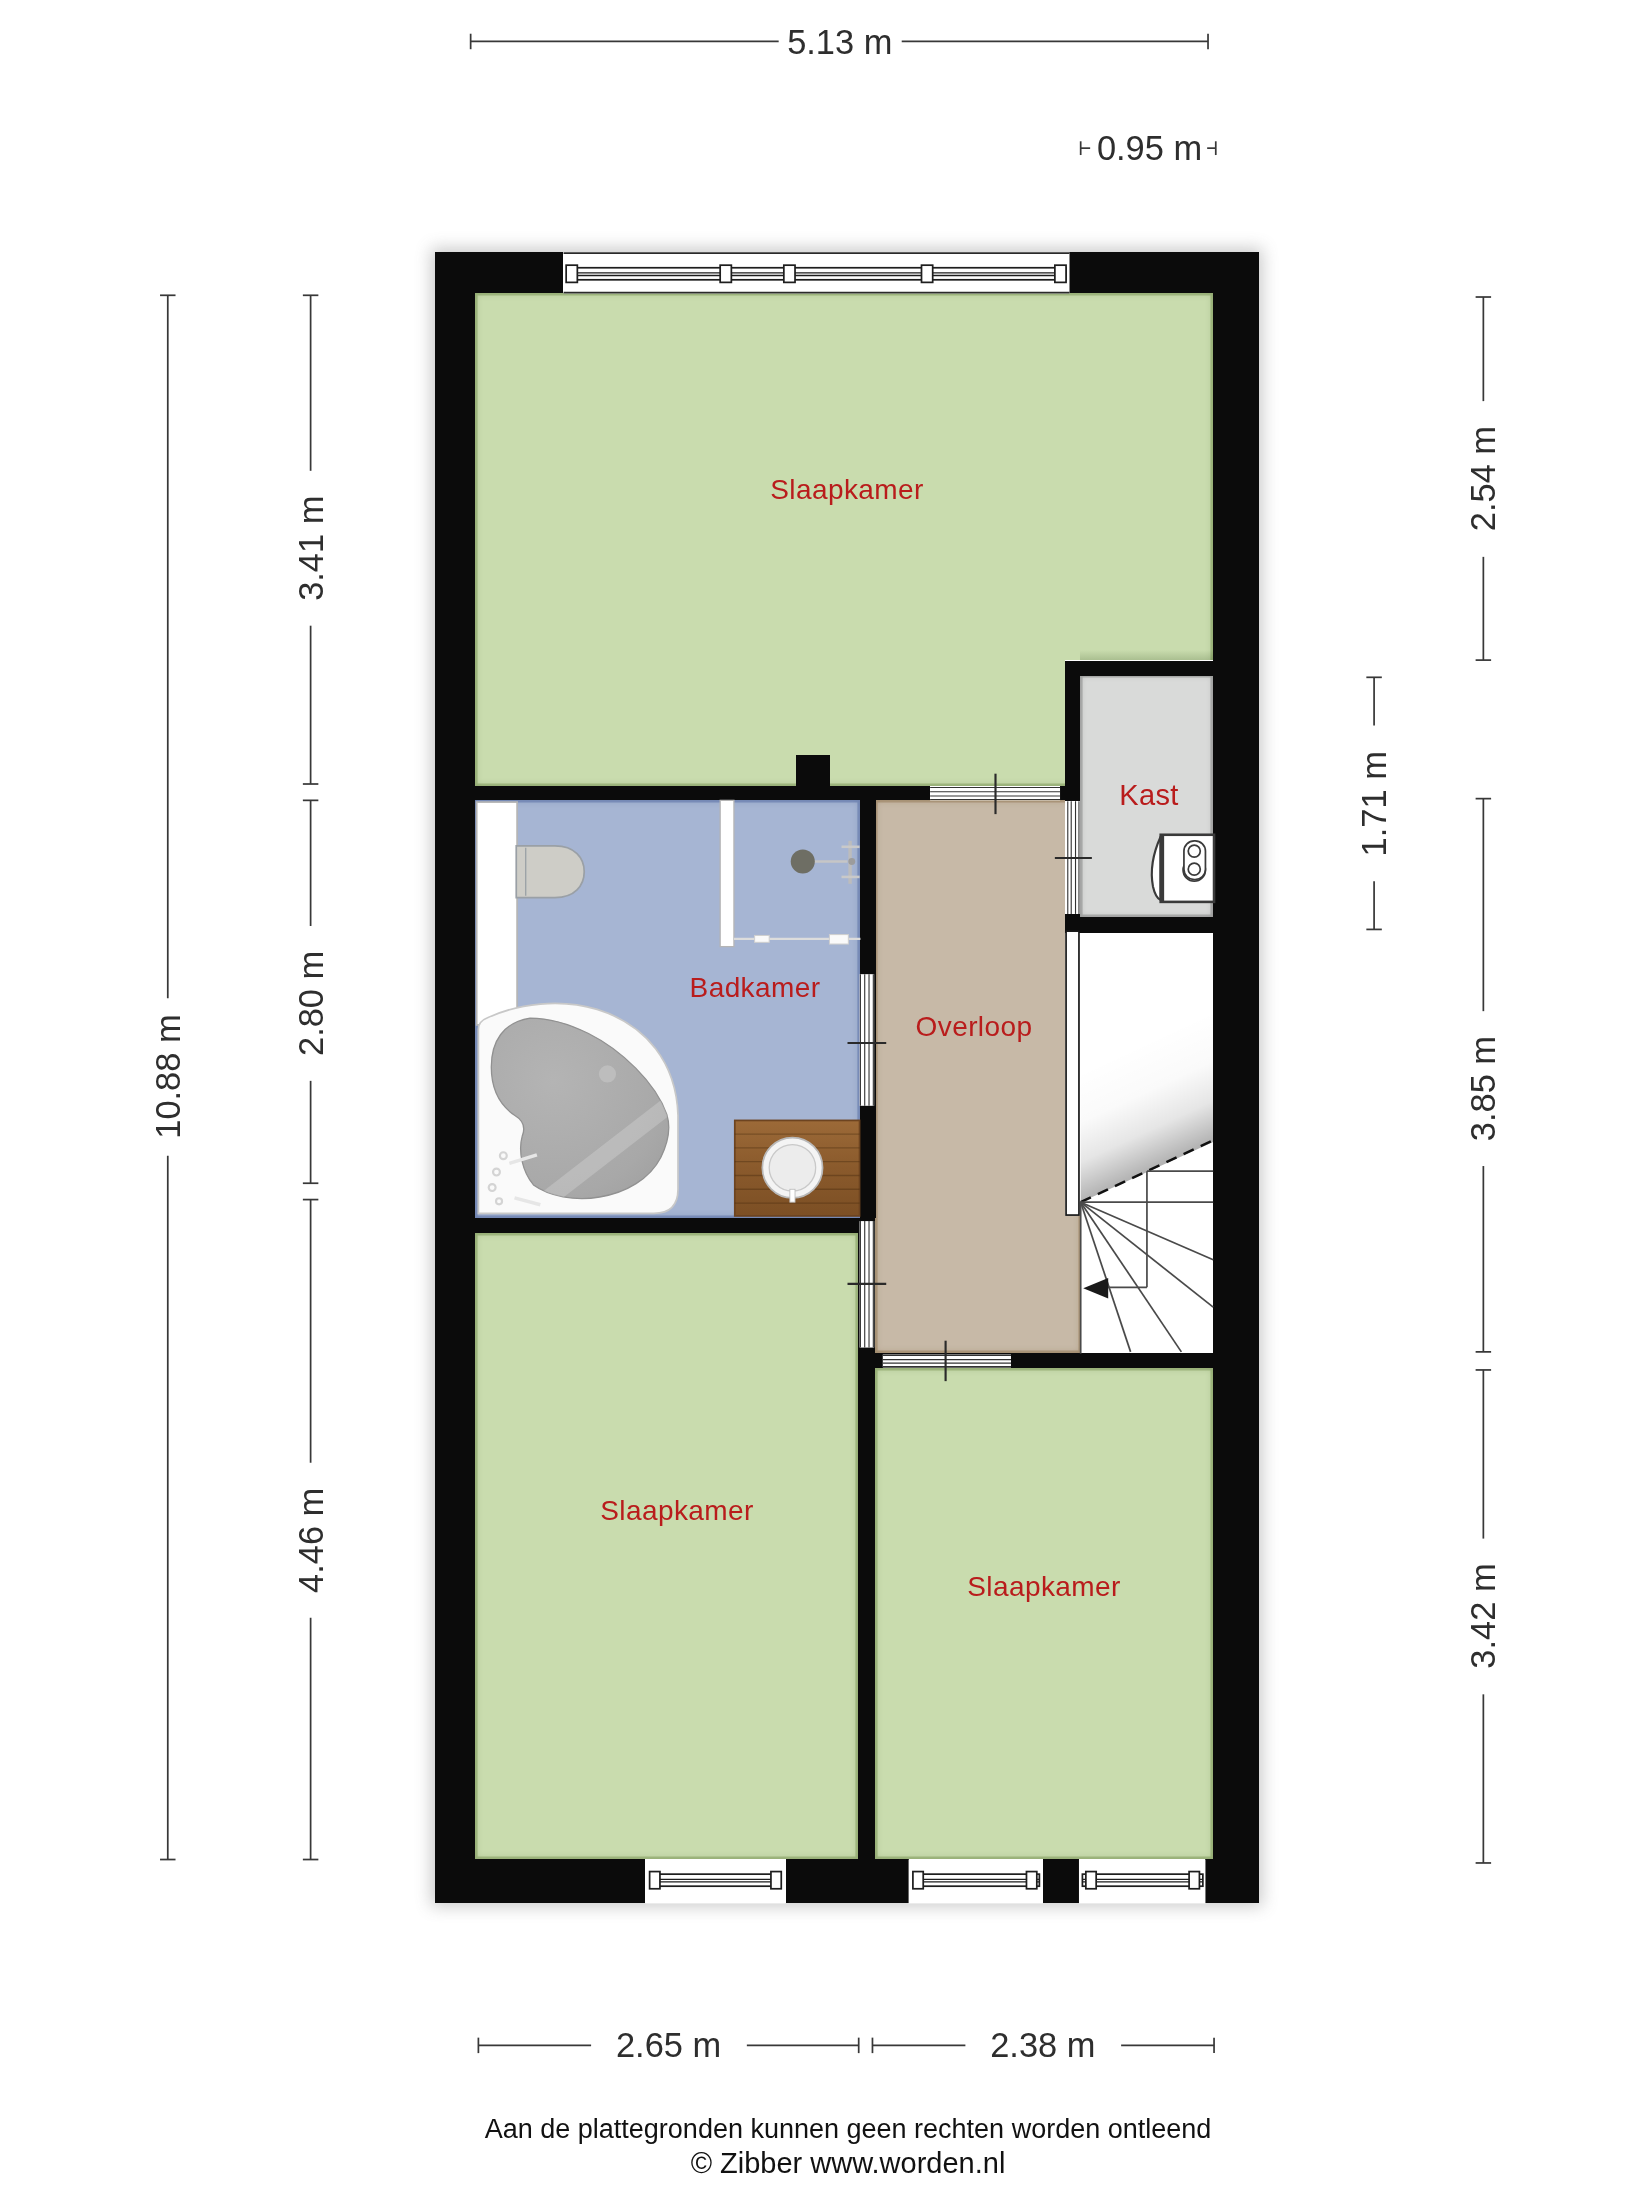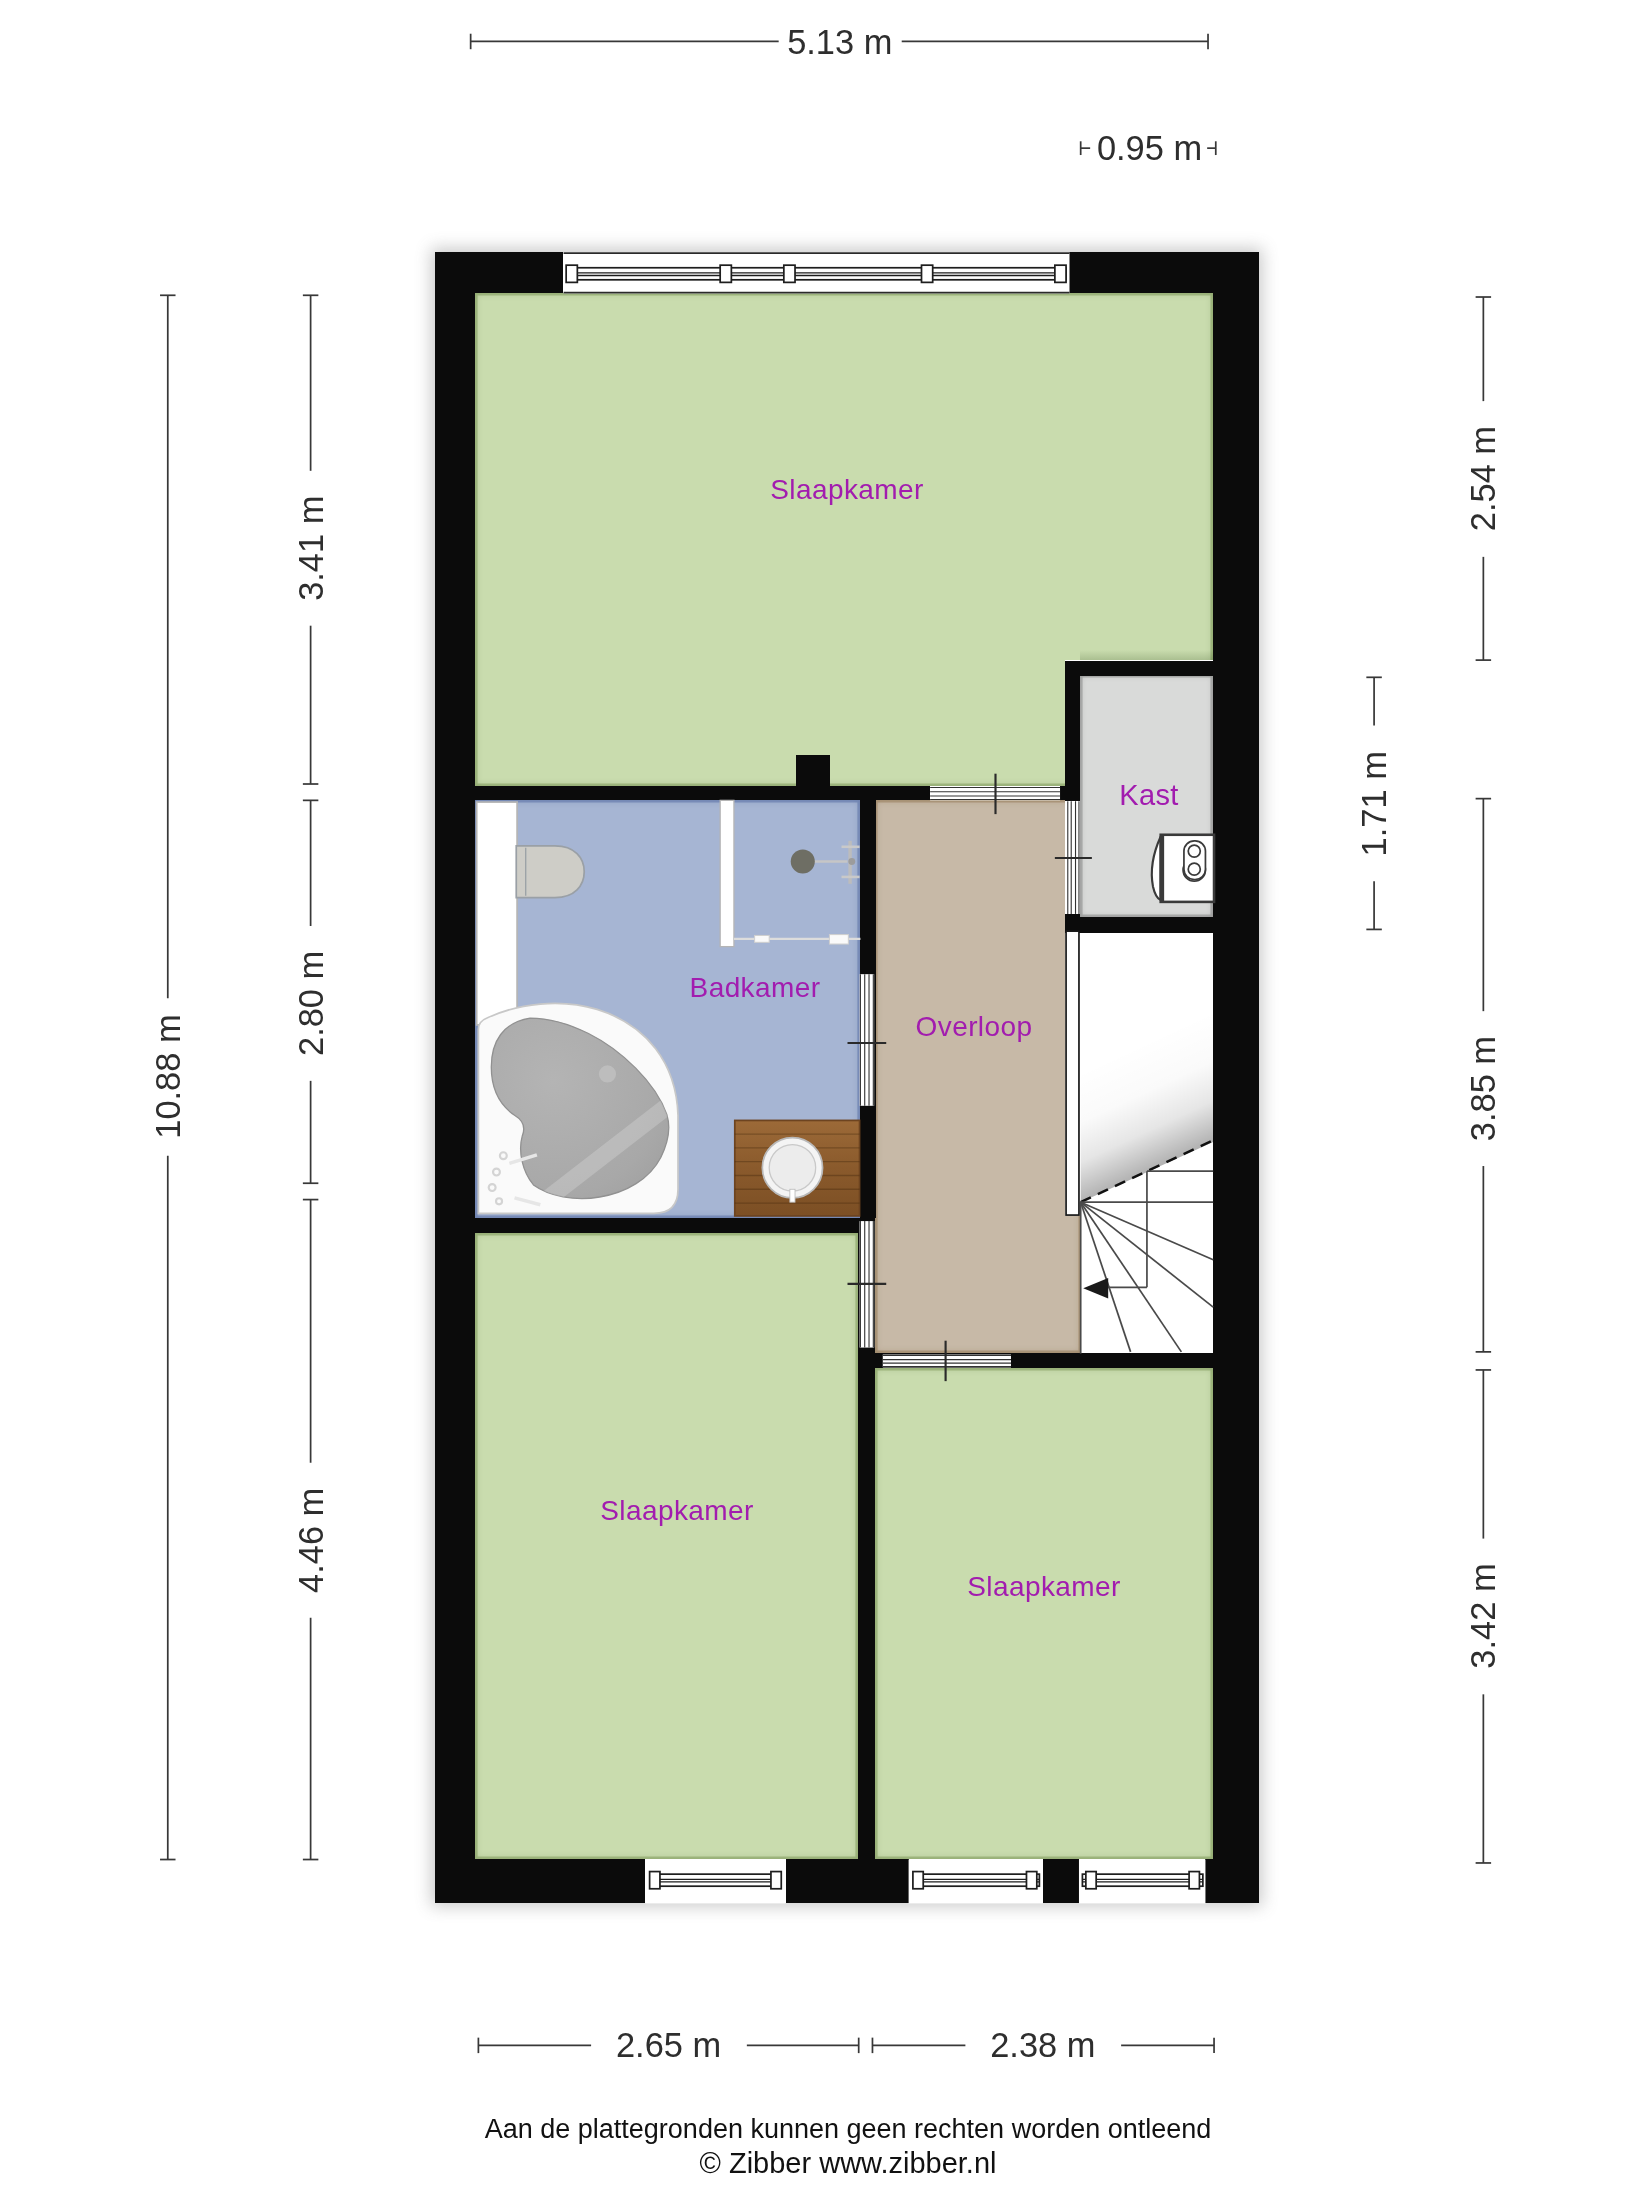--- a/index.html
+++ b/index.html
@@ -1,20 +1,20 @@
 <!DOCTYPE html>
 <html style="font-size:13.8px"><head>
 <meta charset="utf-8">
 <style>
   html,body{margin:0;padding:0;background:#fff;}
   #page{position:relative;width:1596px;height:2203px;background:#ffffff;overflow:hidden;
         font-family:"Liberation Sans", sans-serif;}
   .room{position:absolute;}
   .wall{position:absolute;background:#0b0b0b;}
-  .lbl{position:absolute;color:#a21caf;font-size:28px;white-space:nowrap;
+  .lbl{position:absolute;color:#b91c1c;font-size:28px;white-space:nowrap;
        transform:translate(-50%,-50%);letter-spacing:0.4px;}
   svg{position:absolute;left:0;top:0;}
 </style>
 </head>
 <body>
 <div id="page">
 
   <div style="position:absolute;left:435px;top:252px;width:824px;height:1651px;
               box-shadow:0 0 15.5px 4.3px rgba(90,90,90,0.33);"></div>
 
@@ -338,15 +338,15 @@
   <div class="lbl" style="left:847px;top:490px;">Slaapkamer</div>
   <div class="lbl" style="left:743px;top:988px;margin-left:12px;">Badkamer</div>
   <div class="lbl" style="left:974px;top:1021px;margin-top:6px;">Overloop</div>
   <div class="lbl" style="left:1149px;top:786px;font-size:29px;margin-top:9px;">Kast</div>
   <div class="lbl" style="left:677px;top:1511px;">Slaapkamer</div>
   <div class="lbl" style="left:1044px;top:1587px;">Slaapkamer</div>
 
   <div style="position:absolute;left:848px;top:2129px;transform:translate(-50%,-50%);
               font-size:27px;color:#111;white-space:nowrap;">Aan de plattegronden kunnen geen rechten worden ontleend</div>
   <div style="position:absolute;left:848px;top:2163px;transform:translate(-50%,-50%);
-              font-size:29px;color:#111;white-space:nowrap;">© Zibber www.zibber.nl</div>
+              font-size:29px;color:#111;white-space:nowrap;">© Zibber www.worden.nl</div>
 </div>
 
 
 </body></html>

